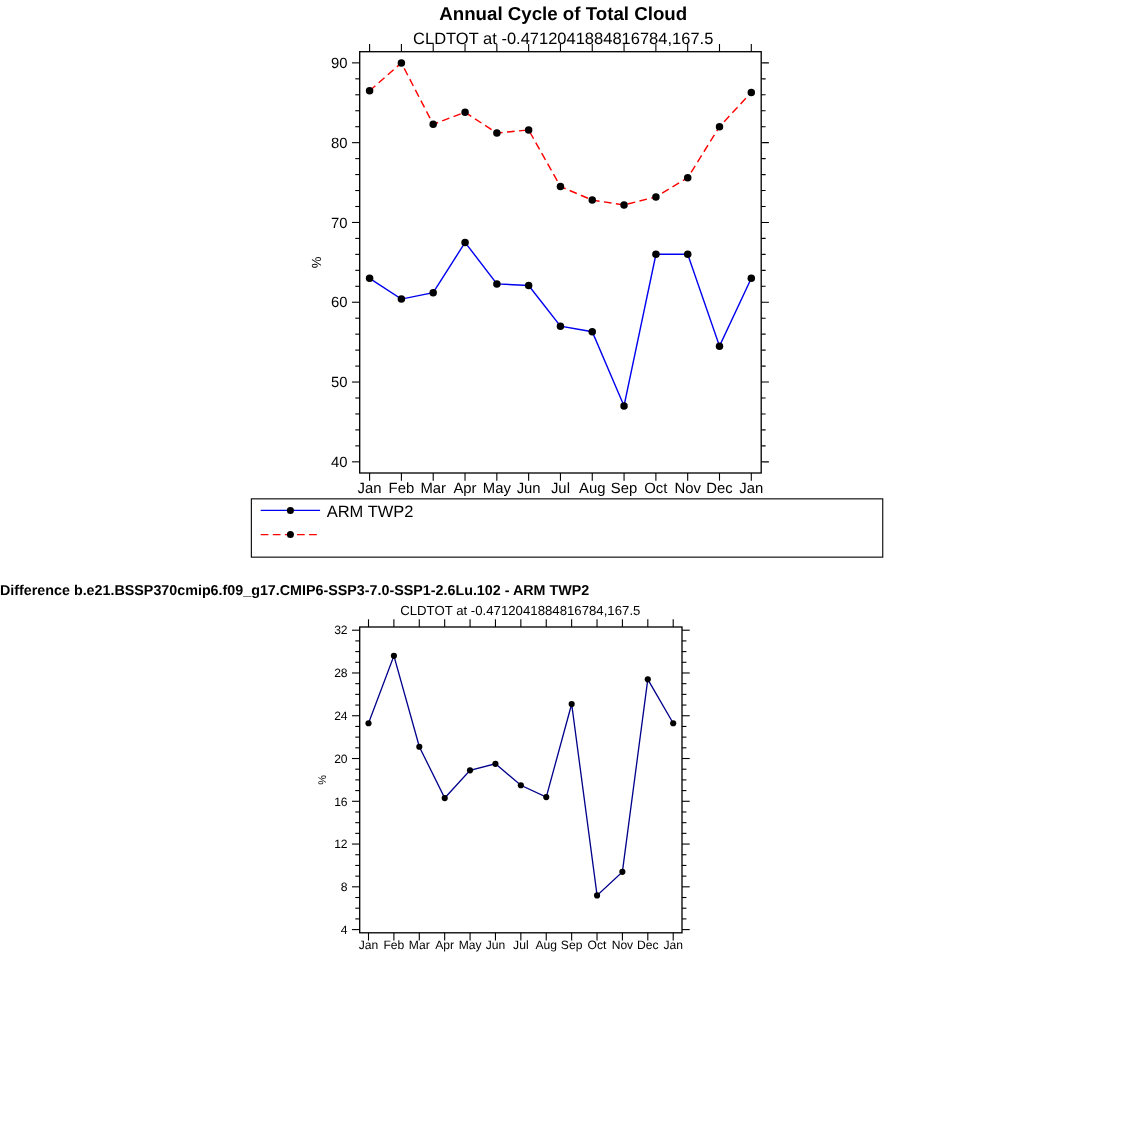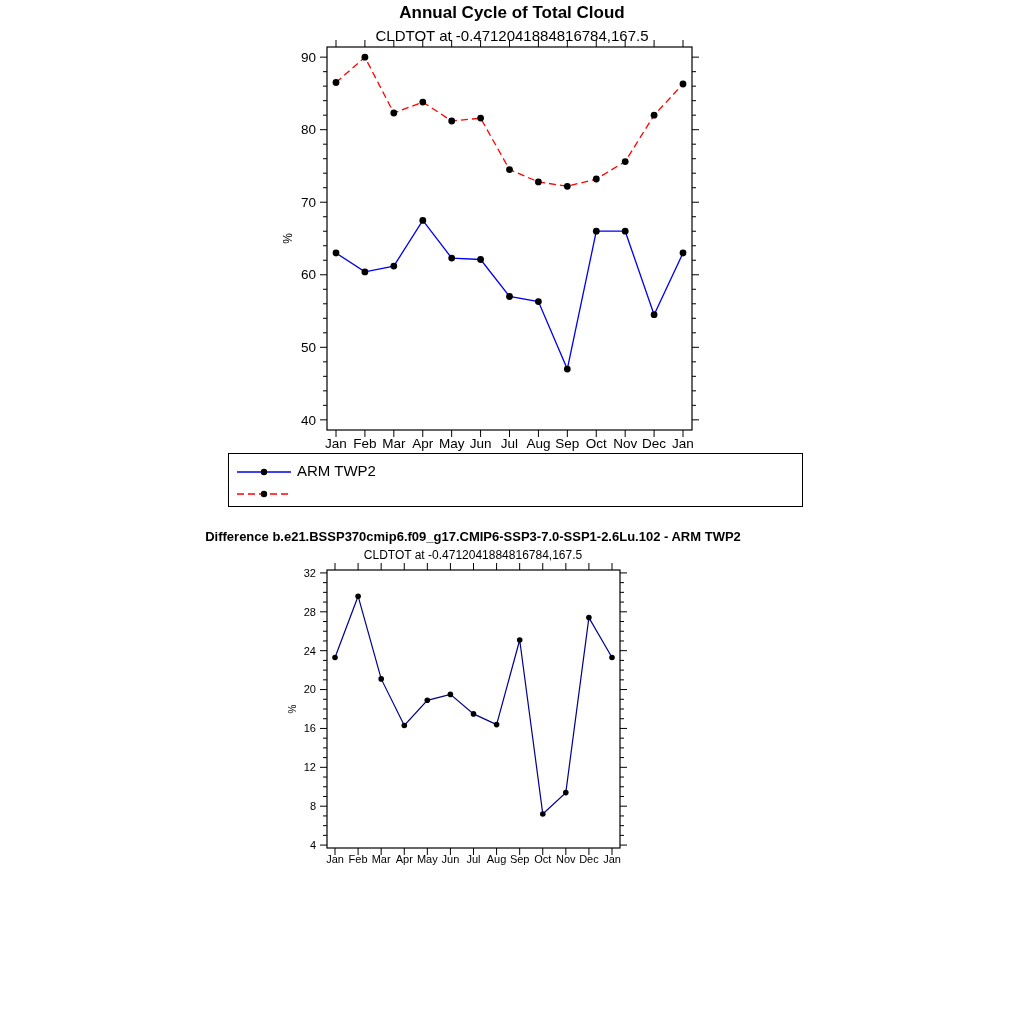--- a/index.html
+++ b/index.html
@@ -5,23 +5,23 @@
   html,body{margin:0;padding:0;background:#ffffff;}
   #page{position:relative;width:888px;height:1024px;background:#ffffff;
         font-family:"Liberation Sans", sans-serif;color:#000;overflow:hidden;}
   .abs{position:absolute;}
   #top-title{top:3px;left:0;width:1024px;text-align:center;font-size:17px;font-weight:bold;}
   #top-subtitle{top:27px;left:0;width:1024px;text-align:center;font-size:15px;}
   #charts{position:absolute;top:0;left:0;pointer-events:none;}
   svg text{font-family:"Liberation Sans", sans-serif;}
   #legend{top:453px;left:228px;width:575px;border:1px solid #000;background:#fff;
           padding:3px 8px 5px 6px;box-sizing:border-box;}
-  .legend-row{display:flex;align-items:flex-end;height:22px;}
+  .legend-row{display:flex;align-items:flex-start;height:22px;}
   .legend-label{font-size:15px;white-space:nowrap;margin-left:4px;}
-  #bottom-title{top:529px;left:0;width:946px;text-align:center;font-size:13px;font-weight:bold;}
+  #bottom-title{top:529px;left:0;width:946px;font-size:13px;font-weight:bold;}
   #bottom-subtitle{top:548px;left:0;width:946px;text-align:center;font-size:12px;}
 </style>
 </head>
 <body>
 
 <div id="page">
 
   <div id="top-title" class="abs">Annual Cycle of Total Cloud</div>
   <div id="top-subtitle" class="abs">CLDTOT at -0.4712041884816784,167.5</div>
 

